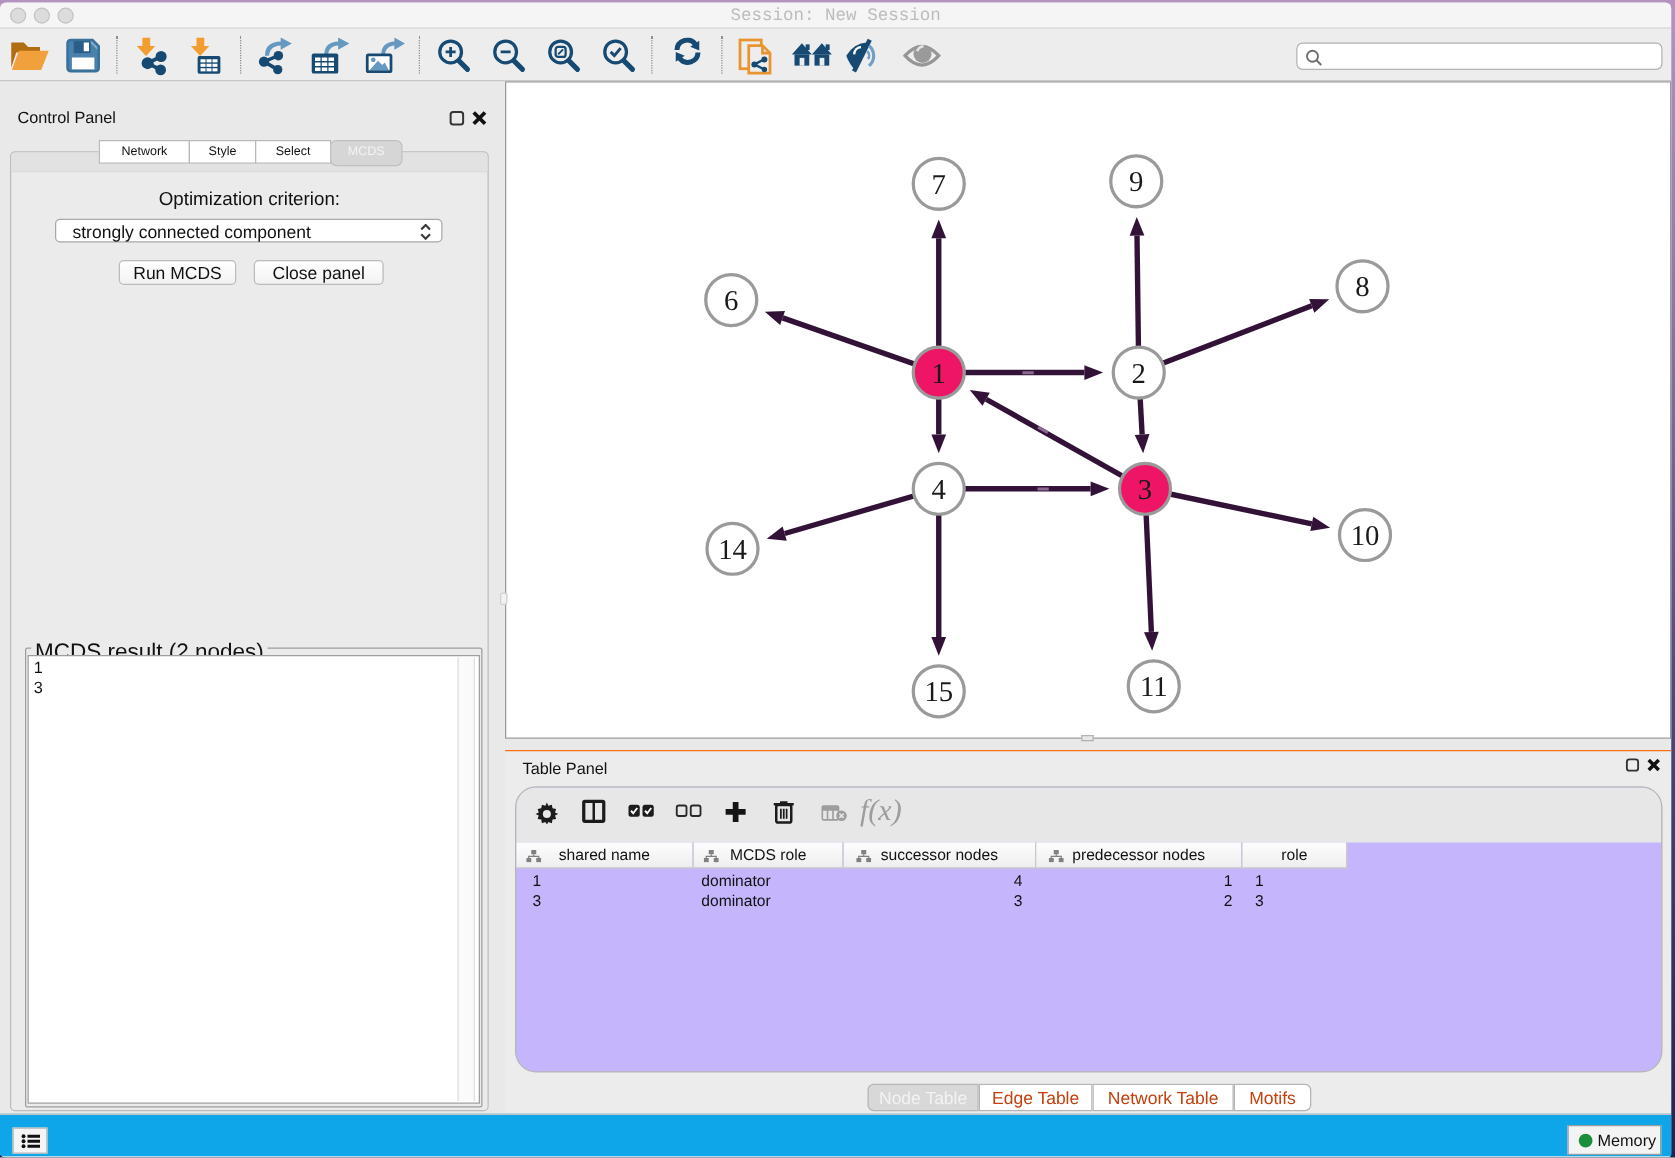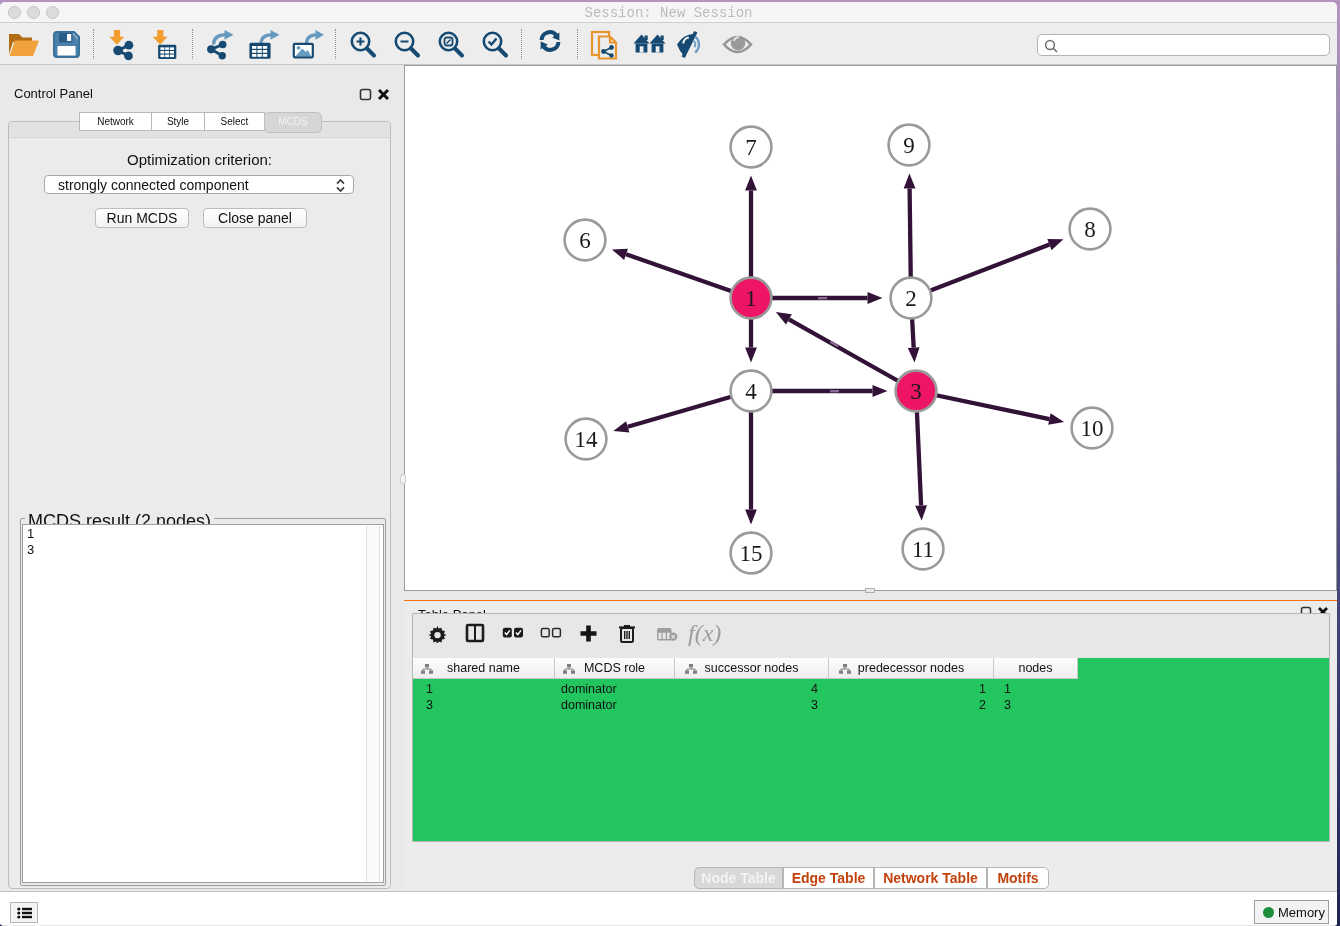--- a/index.html
+++ b/index.html
@@ -22,29 +22,29 @@
   .tabrow { position:absolute; font-size:10px; color:#111; }
   .tab { position:absolute; top:0; height:19px; background:#fff; border:1px solid #b9b9b9; text-align:center; line-height:18px; }
   #cp-panel { position:absolute; left:8px; top:42px; width:383px; height:768px; background:#ebebeb; border:1px solid #bdbdbd; border-radius:4px; }
   #cp-strip { position:absolute; left:0; top:0; width:100%; height:16px; background:#e2e2e2; border-bottom:1px solid #d6d6d6; border-radius:4px 4px 0 0; }
   .btn { position:absolute; background:linear-gradient(180deg,#ffffff,#f2f2f2); border:1px solid #bcbcbc; border-radius:4px; font-size:14px; color:#111; text-align:center; }
   
   #fieldset { position:absolute; left:11px; top:396px; width:366px; height:368px; border:1px solid #9e9e9e; border-radius:2px; }
   #fs-label { position:absolute; left:4px; top:-8px; background:#ebebeb; padding:0 3px; font-size:18px; color:#111; }
   #fs-white { position:absolute; left:1px; top:5px; width:362px; height:359px; background:#fff; border:1px solid #9e9e9e; font-size:13px; color:#111; }
   
-  #statusbar { position:absolute; left:0; top:889px; width:100%; height:34px; background:#ffffff; border-top:1px solid #c2c2c2; }
+  #statusbar { position:absolute; left:0; top:889px; width:100%; height:34px; background:#0ea5e9; border-top:1px solid #c2c2c2; }
   
   #netwin { position:absolute; left:404px; top:63px; width:933px; height:526px; background:#fff; border:1px solid #9a9a9a; }
   #nw-title { position:absolute; left:0; top:0; width:100%; height:21px; background:linear-gradient(180deg,#f8f8f8,#dedede); border-bottom:1px solid #b0b0b0; }
   #nw-name { position:absolute; left:0; top:4px; width:100%; text-align:center; font-size:13px; font-weight:bold; color:#111; }
   
   #tablepanel { position:absolute; left:404px; top:598px; width:933px; height:291px; background:#ececec; border-top:1px solid #f97316; }
   #tp-title { position:absolute; left:14px; top:6px; font-size:13px; color:#111; }
-  #tp-box { position:absolute; left:8px; top:12px; width:918px; height:229px; background:#22c55e; border:1px solid #b5b5b5; border-radius:1px; overflow:hidden; }
+  #tp-box { position:absolute; left:8px; top:28px; width:918px; height:229px; background:#c4b5fd; border:1px solid #b5b5b5; border-radius:17px; overflow:hidden; }
   #tp-toolbar { position:absolute; left:0; top:0; width:100%; height:44px; background:#e7e7e7; }
   .th-cell { position:absolute; top:44px; height:21px; background:linear-gradient(180deg,#fdfdfd,#eeeeee); border-right:1px solid #c9c9c9; border-bottom:1px solid #c9c9c9; font-size:12.5px; color:#111; text-align:center; line-height:20px; }
   .trow { position:absolute; font-size:12.5px; color:#111; height:16px; line-height:16px; }
   .bt-tab { position:absolute; top:0; height:22px; border:1px solid #b5b5b5; background:#fff; font-size:14px; color:#c2410c; text-align:center; line-height:21px; }
 </style>
 </head>
 <body>
 <div id="app">
   <div id="titlebar">
     <div class="tl" style="left:8px;"></div>
@@ -351,33 +351,33 @@
             <rect x="0" y="6.4" width="4" height="3.4" fill="#808080"></rect>
             <rect x="8" y="6.4" width="4" height="3.4" fill="#808080"></rect>
             <path d="M6 3.4 V5 M2 6.4 V5 H10 V6.4" stroke="#808080" stroke-width="1" fill="none"></path>
           </svg>successor nodes</div>
       <div class="th-cell" style="left:416px; width:165px;"><svg class="abs" style="left:10px; top:5.5px;" width="12" height="10" viewBox="0 0 12 10">
             <rect x="4" y="0" width="4" height="3.4" fill="#808080"></rect>
             <rect x="0" y="6.4" width="4" height="3.4" fill="#808080"></rect>
             <rect x="8" y="6.4" width="4" height="3.4" fill="#808080"></rect>
             <path d="M6 3.4 V5 M2 6.4 V5 H10 V6.4" stroke="#808080" stroke-width="1" fill="none"></path>
           </svg>predecessor nodes</div>
-      <div class="th-cell" style="left:581px; width:84px;">nodes</div>
+      <div class="th-cell" style="left:581px; width:84px;">role</div>
       <div class="trow" style="left:13px; top:67px;">1</div>
       <div class="trow" style="left:148px; top:67px;">dominator</div>
       <div class="trow" style="left:305px; top:67px; width:100px; text-align:right;">4</div>
       <div class="trow" style="left:473px; top:67px; width:100px; text-align:right;">1</div>
       <div class="trow" style="left:591px; top:67px;">1</div>
       <div class="trow" style="left:13px; top:83px;">3</div>
       <div class="trow" style="left:148px; top:83px;">dominator</div>
       <div class="trow" style="left:305px; top:83px; width:100px; text-align:right;">3</div>
       <div class="trow" style="left:473px; top:83px; width:100px; text-align:right;">2</div>
       <div class="trow" style="left:591px; top:83px;">3</div>
     </div>
-    <div class="abs" style="left:0; top:266px; width:100%; height:22px;font-weight:bold;">
+    <div class="abs" style="left:0; top:266px; width:100%; height:22px;">
       <div class="bt-tab" style="left:290px; width:89px; background:#d8d8d8; color:#f3f3f3; border-radius:5px 0 0 5px;">Node Table</div>
       <div class="bt-tab" style="left:379px; width:91px;">Edge Table</div>
       <div class="bt-tab" style="left:470px; width:113px;">Network Table</div>
       <div class="bt-tab" style="left:583px; width:62px; border-radius:0 5px 5px 0;">Motifs</div>
     </div>
   </div>
   <div id="statusbar">
     <div class="abs" style="left:10px; top:10px; width:28px; height:21px; background:#f4f4f4; border:1px solid #b5b5b5;">
       <svg class="abs" style="left:6px; top:4px;" width="15" height="12" viewBox="0 0 15 12">
         <circle cx="1.8" cy="2" r="1.6" fill="#111"></circle>

